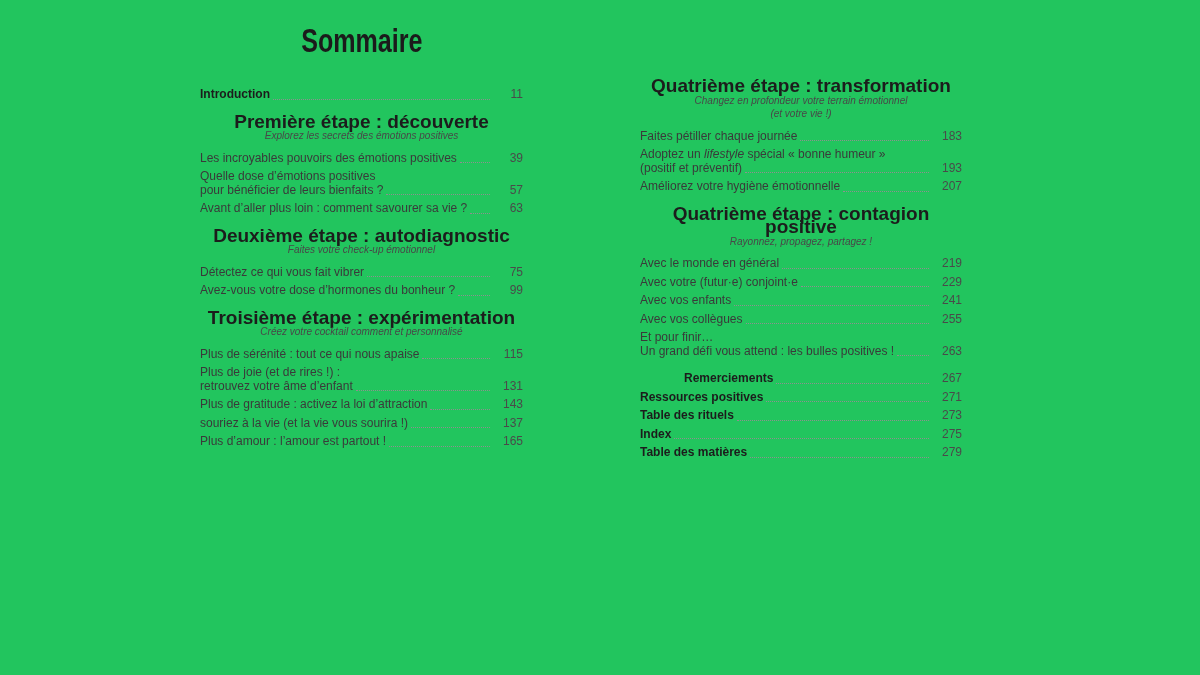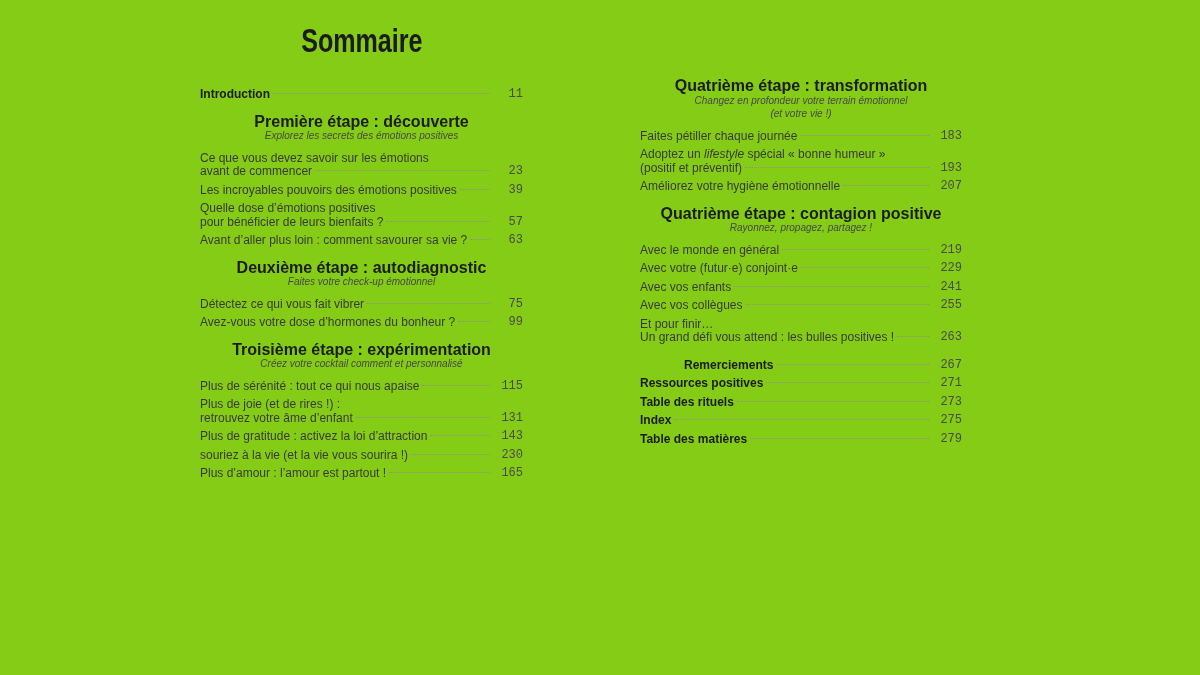--- a/index.html
+++ b/index.html
@@ -8,21 +8,21 @@
     width: 1200px;
     height: 675px;
     background: #ffffff;
     overflow: hidden;
     font-family: "Liberation Sans", sans-serif;
   }
   .book-page {
     position: relative;
     width: 1200px;
     height: 675px;
-    background: #84cc16;
+    background: #22c55e;
     color: #3a3a3a;
   }
   .page-title-wrap {
     position: absolute;
     left: 200px;
     top: 22px;
     width: 323px;
     text-align: center;
   }
   .page-title {
@@ -40,52 +40,51 @@
     font-size: 12px;
     line-height: 13.5px;
   }
   .toc-col.left  { left: 200px; top: 88px;  width: 323px; }
   .toc-col.right { left: 640px; top: 79px;  width: 322px; }
 
   .section-title {
     font-weight: 700;
     color: #1c1c1c;
     text-align: center;
-    font-size: 16px;
+    font-size: 19px;
     margin: 13px 0 1px 0;
   }
   .toc-col > .section-title:first-child { margin-top: 0; }
   .section-subtitle {
     font-style: italic;
     color: #484848;
     text-align: center;
     font-size: 10px;
   }
   .section-subtitle.last-sub { margin-bottom: 9px; }
 
   .entry { margin-bottom: 5px; }
   .entry.bold .entry-text { font-weight: 700; color: #1c1c1c; }
   .entry.gap-top { margin-top: 14px; padding-left: 44px; }
 
-  .entry-line { display: flex; align-items: center; }
+  .entry-line { display: flex; align-items: flex-end; }
   .entry-text { white-space: nowrap; }
   .entry-text i { font-style: italic; }
   .dot-leader {
     flex: 1 1 auto;
     border-bottom: 1px dotted #8f8f8f;
     margin: 0 7px 2px 3px;
     min-width: 8px;
   }
   .page-number {
     flex: 0 0 auto;
     width: 26px;
     text-align: right;
     color: #4a4a4a;
     font-weight: 400;
-    font-family: Liberation Mono, monospace;
   }
 </style>
 </head>
 <body>
 
 <div class="book-page">
   <div class="page-title-wrap">
     <span class="page-title">Sommaire</span>
   </div>
   <div class="toc-col left" id="col-left">
@@ -93,30 +92,20 @@
         <div class="entry-line">
           <span class="entry-text">Introduction</span>
           <span class="dot-leader"></span>
           <span class="page-number">11</span>
         </div>
       </div>
       <div class="section-title">Première étape : découverte</div>
       <div class="section-subtitle last-sub">Explorez les secrets des émotions positives</div>
       <div class="entry">
         <div class="entry-line">
-          <span class="entry-text">Ce que vous devez savoir sur les émotions</span>
-        </div>
-        <div class="entry-line">
-          <span class="entry-text">avant de commencer</span>
-          <span class="dot-leader"></span>
-          <span class="page-number">23</span>
-        </div>
-      </div>
-      <div class="entry">
-        <div class="entry-line">
           <span class="entry-text">Les incroyables pouvoirs des émotions positives</span>
           <span class="dot-leader"></span>
           <span class="page-number">39</span>
         </div>
       </div>
       <div class="entry">
         <div class="entry-line">
           <span class="entry-text">Quelle dose d’émotions positives</span>
         </div>
         <div class="entry-line">
@@ -171,21 +160,21 @@
         <div class="entry-line">
           <span class="entry-text">Plus de gratitude : activez la loi d’attraction</span>
           <span class="dot-leader"></span>
           <span class="page-number">143</span>
         </div>
       </div>
       <div class="entry">
         <div class="entry-line">
           <span class="entry-text">souriez à la vie (et la vie vous sourira !)</span>
           <span class="dot-leader"></span>
-          <span class="page-number">230</span>
+          <span class="page-number">137</span>
         </div>
       </div>
       <div class="entry">
         <div class="entry-line">
           <span class="entry-text">Plus d’amour : l’amour est partout !</span>
           <span class="dot-leader"></span>
           <span class="page-number">165</span>
         </div>
       </div>
     </div>

